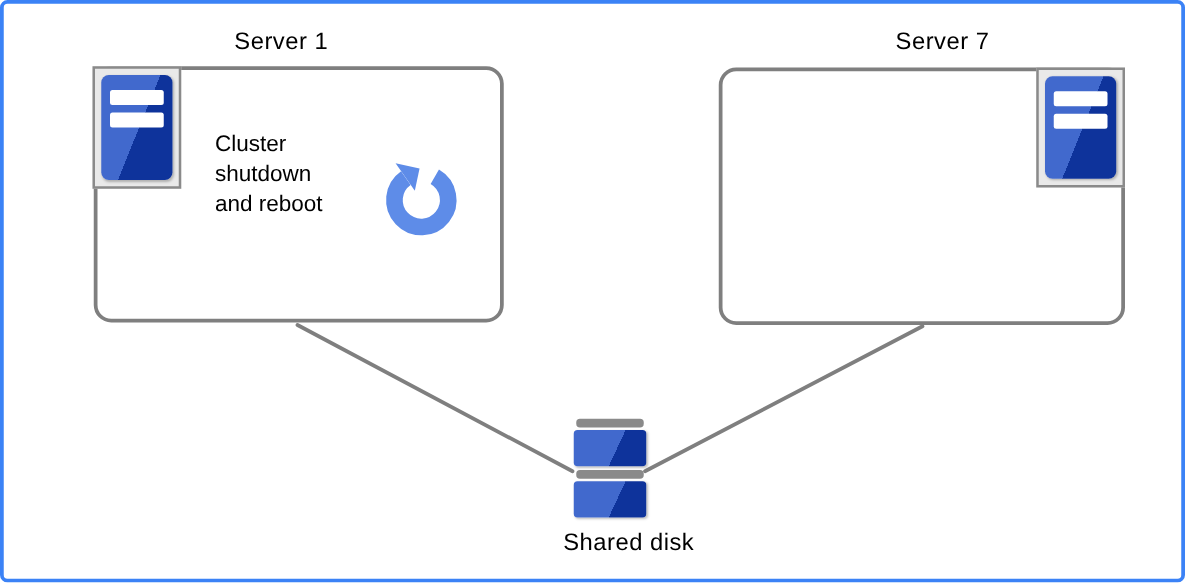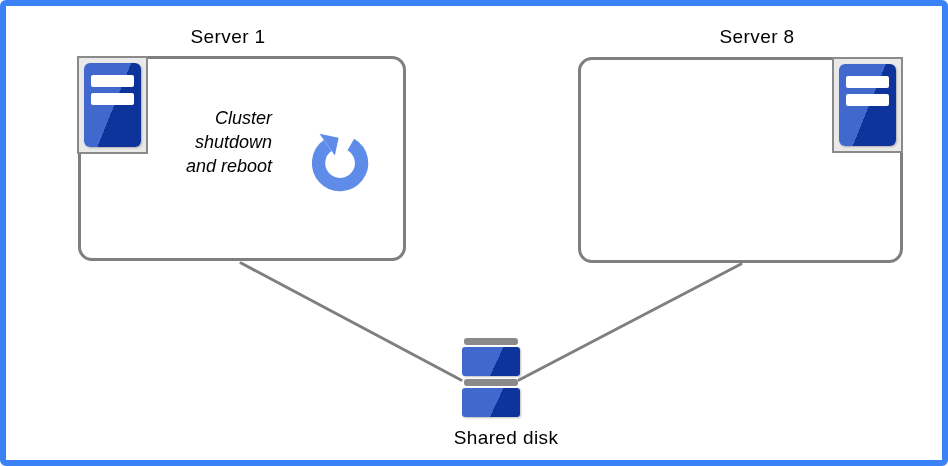--- a/index.html
+++ b/index.html
@@ -1,18 +1,18 @@
 <!DOCTYPE html>
 <html style="--box-border: #7f7f7f; --connector: #7f7f7f; --frame-bg: #e9e9e9; --frame-border: #8a8a8a; --blue-light: #4169cd; --blue-dark: #0e339b; --bar-gray: #8a8a8a; --reload-blue: #5e8ce8; --text: #000000;"><head>
 <meta charset="utf-8">
 <style>
   html,body{margin:0;padding:0;background:#fff;}
   #canvas{
     position:relative;width:948px;height:466px;box-sizing:border-box;
-    background:#fff;border:6px solid #3b82f6;border-radius:6px;overflow:hidden;
+    background:#fff;border:3px solid #3b82f6;border-radius:6px;overflow:hidden;
     font-family:"Liberation Sans",sans-serif;color:#000;
   }
   .node-label{
     position:absolute;transform:translateX(-50%);
     font-size:19px;letter-spacing:.4px;white-space:nowrap;
   }
   .server-box{
     position:absolute;box-sizing:border-box;background:#fff;
     border:3px solid var(--box-border);border-radius:14px;
   }
@@ -25,22 +25,22 @@
   }
   #server1-icon-frame{left:71px;top:50px;height:98px;}
   #server2-icon-frame{left:826px;top:51px;height:96px;}
   .tower{
     width:100%;height:100%;box-sizing:border-box;border-radius:6px;
     background:linear-gradient(112deg,var(--blue-light) 52%,var(--blue-dark) 52%);
     padding-top:12px;box-shadow:1px 1px 2px rgba(0,0,0,.25);
   }
   .slot{width:43px;height:12px;background:#fff;border-radius:2px;margin:0 auto 6px;}
   .annotation{
-    position:absolute;right:670px;top:100px;
-    font-size:18px;line-height:24px;text-align:right;white-space:pre-line;font-style:italic;
+    position:absolute;right:687px;top:100px;
+    font-size:18px;line-height:24px;white-space:pre-line;
   }
   .reload{position:absolute;left:290px;top:118px;width:82px;height:70px;}
   .connectors{position:absolute;left:0;top:0;width:948px;height:466px;pointer-events:none;}
   .disk{position:absolute;left:456px;top:332px;width:58px;}
   .disk-cap{width:54px;height:7px;border-radius:3px;background:var(--bar-gray);margin:0 auto;}
   .disk-cap.mid{margin-top:3px;}
   .disk-platter{
     height:29px;border-radius:3px;margin-top:2px;
     background:linear-gradient(115deg,var(--blue-light) 58%,var(--blue-dark) 58%);
     box-shadow:1px 1px 2px rgba(0,0,0,.25);
@@ -68,21 +68,21 @@
     </div>
   </div>
   <div class="annotation">Cluster
 shutdown
 and reboot</div>
   <svg class="reload" viewBox="0 0 80 68">
     <path d="M 53.5 19.8 A 21 21 0 1 1 30.9 20.8" fill="none" stroke-width="13" style="stroke:var(--reload-blue)"></path>
     <path d="M 41.6 13.3 L 22.9 9.3 L 37.9 30.6 Z" stroke="none" style="fill:var(--reload-blue)"></path>
   </svg>
 
-  <div class="node-label" id="server2-label">Server 8</div>
+  <div class="node-label" id="server2-label">Server 7</div>
   <div class="server-box" id="server2-box"></div>
   <div class="icon-frame" id="server2-icon-frame">
     <div class="tower">
       <div class="slot"></div>
       <div class="slot"></div>
     </div>
   </div>
 
   <div class="disk">
     <div class="disk-cap"></div>

